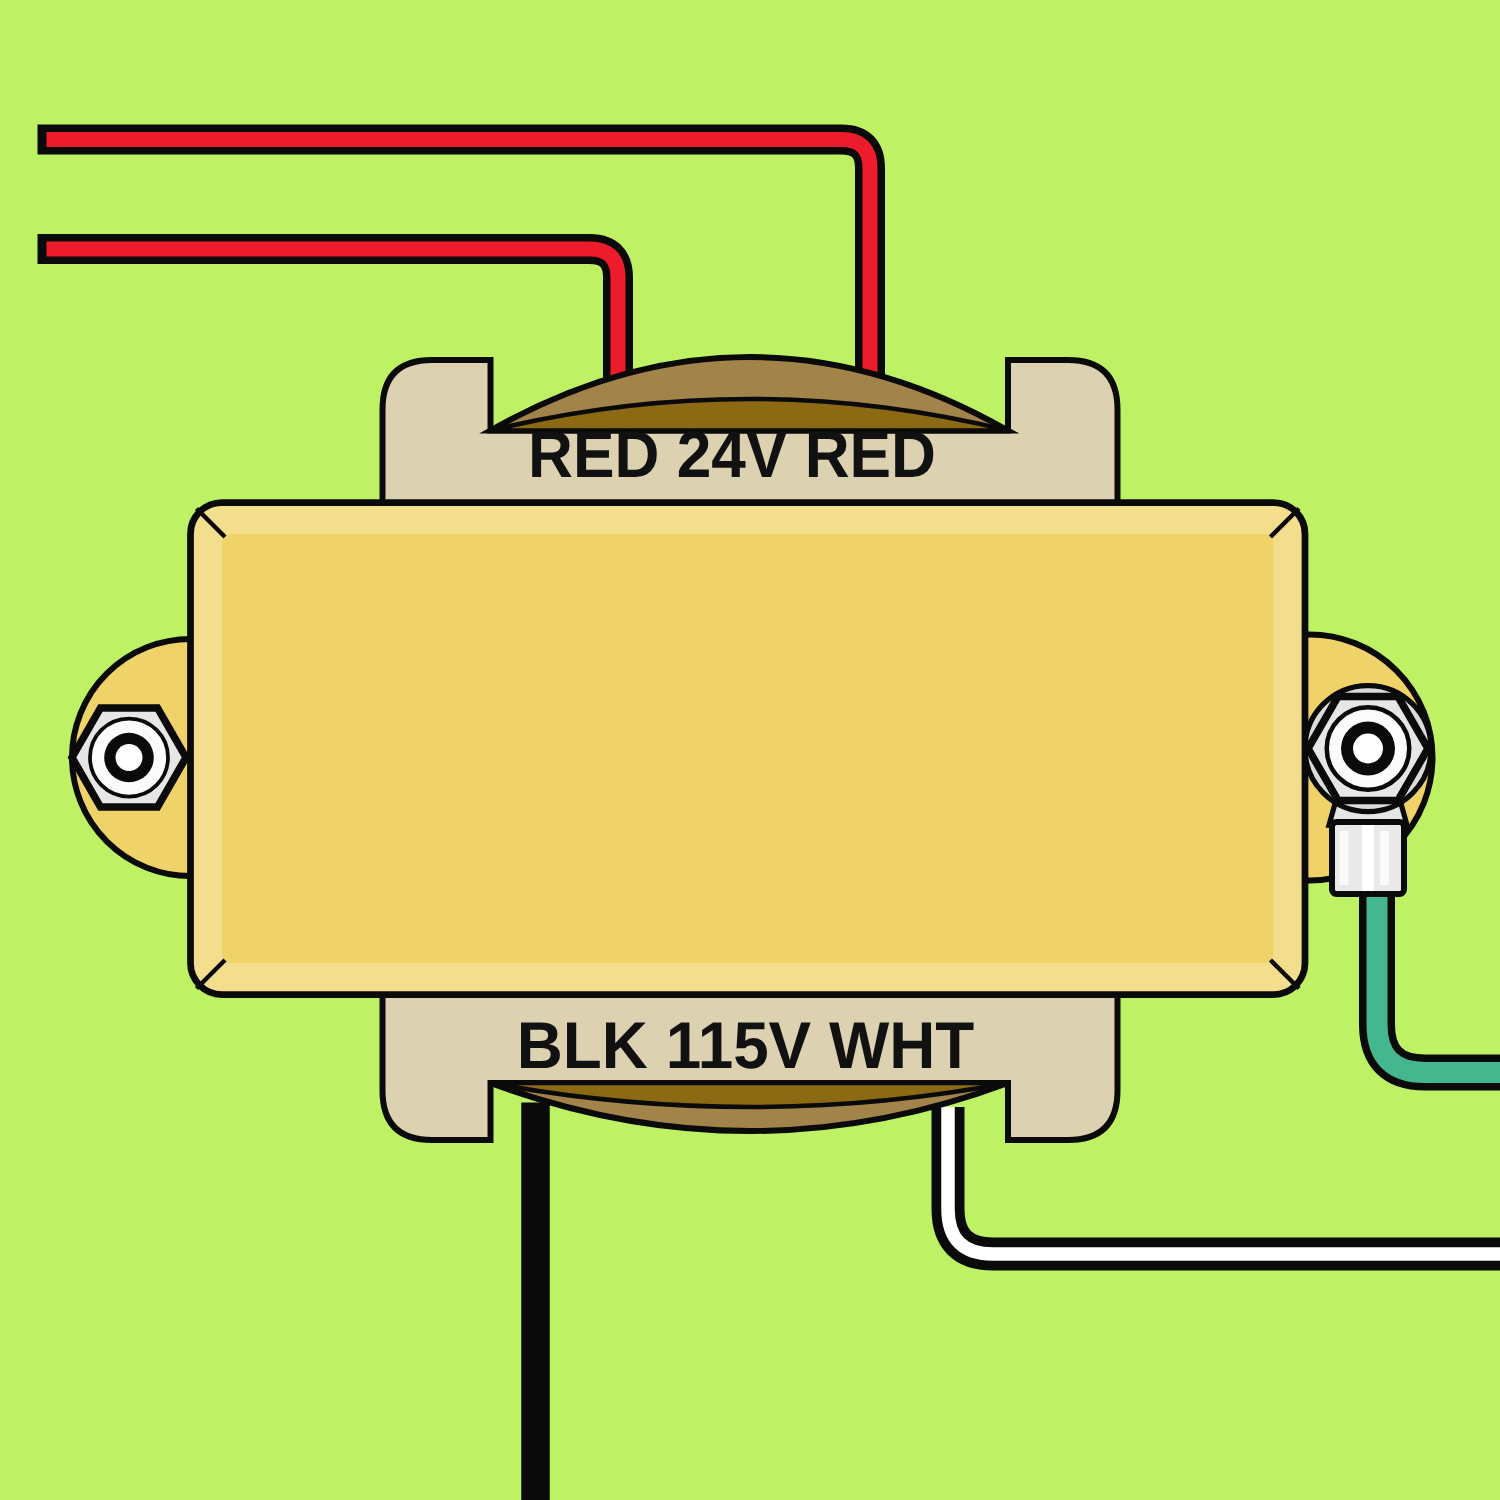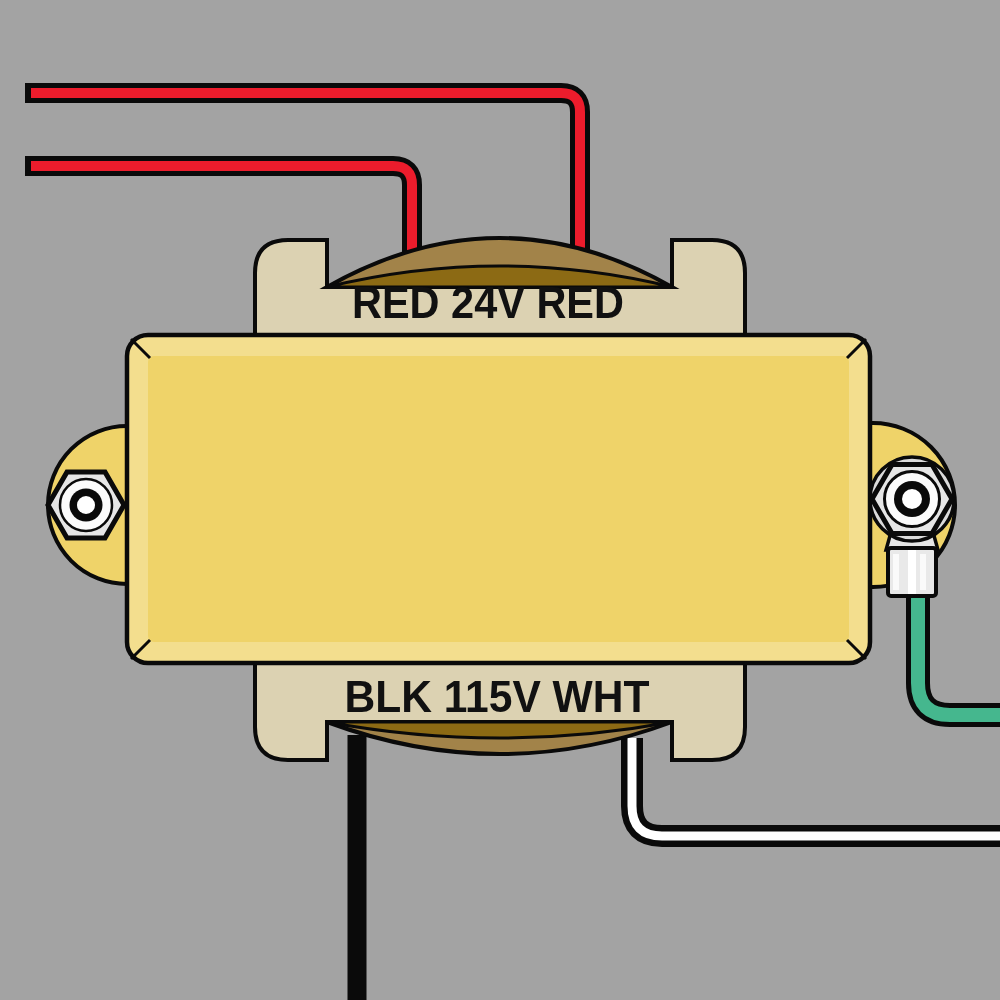--- a/index.html
+++ b/index.html
@@ -1,16 +1,16 @@
 <!DOCTYPE html>
 <html><head>
 <meta charset="utf-8">
 <style>
   html,body{margin:0;padding:0;background:#ffffff;}
-  .stage{width:1000px;height:1000px;position:relative;background:#a3a3a3;overflow:hidden;}
+  .stage{width:1000px;height:1000px;position:relative;background:#bef264;overflow:hidden;}
   svg{display:block;}
   .label{font:bold 44px "Liberation Sans", sans-serif;letter-spacing:0px;}
 </style>
 </head>
 <body>
 
 <div class="stage">
 <svg width="1000" height="1000" viewBox="0 0 1000 1000">
 
   <g>

